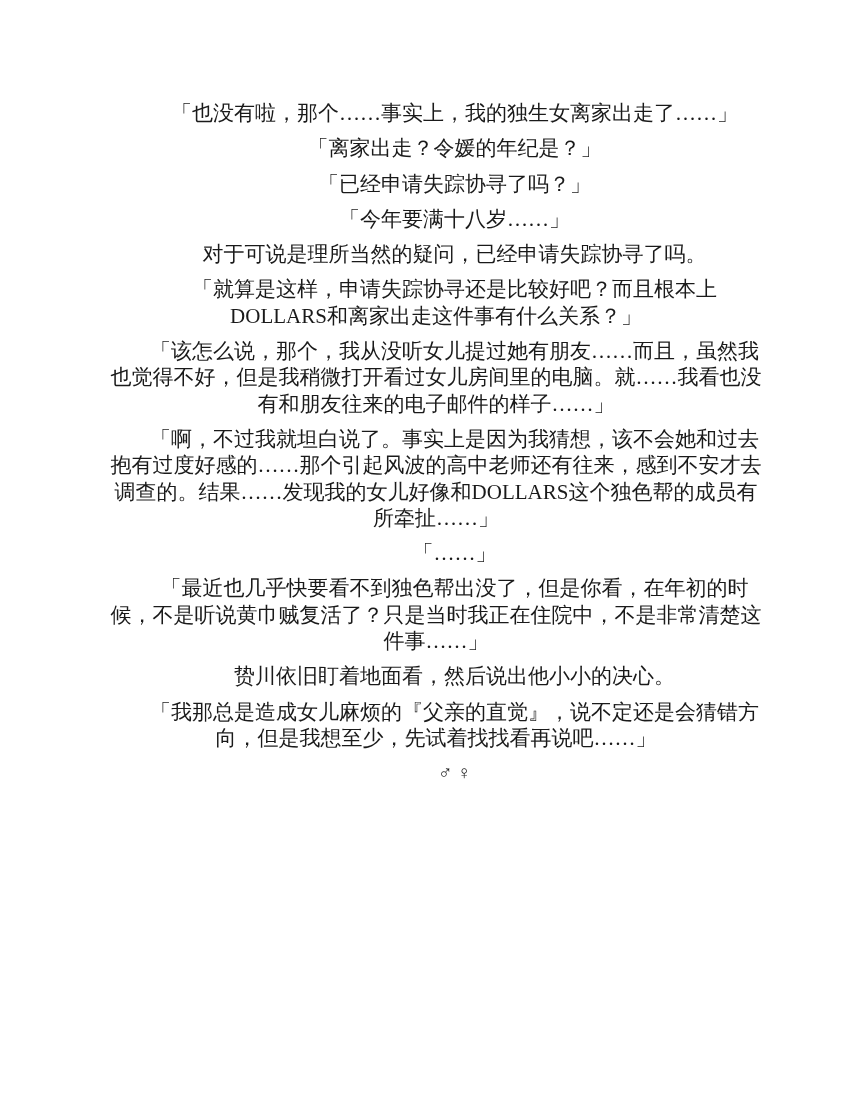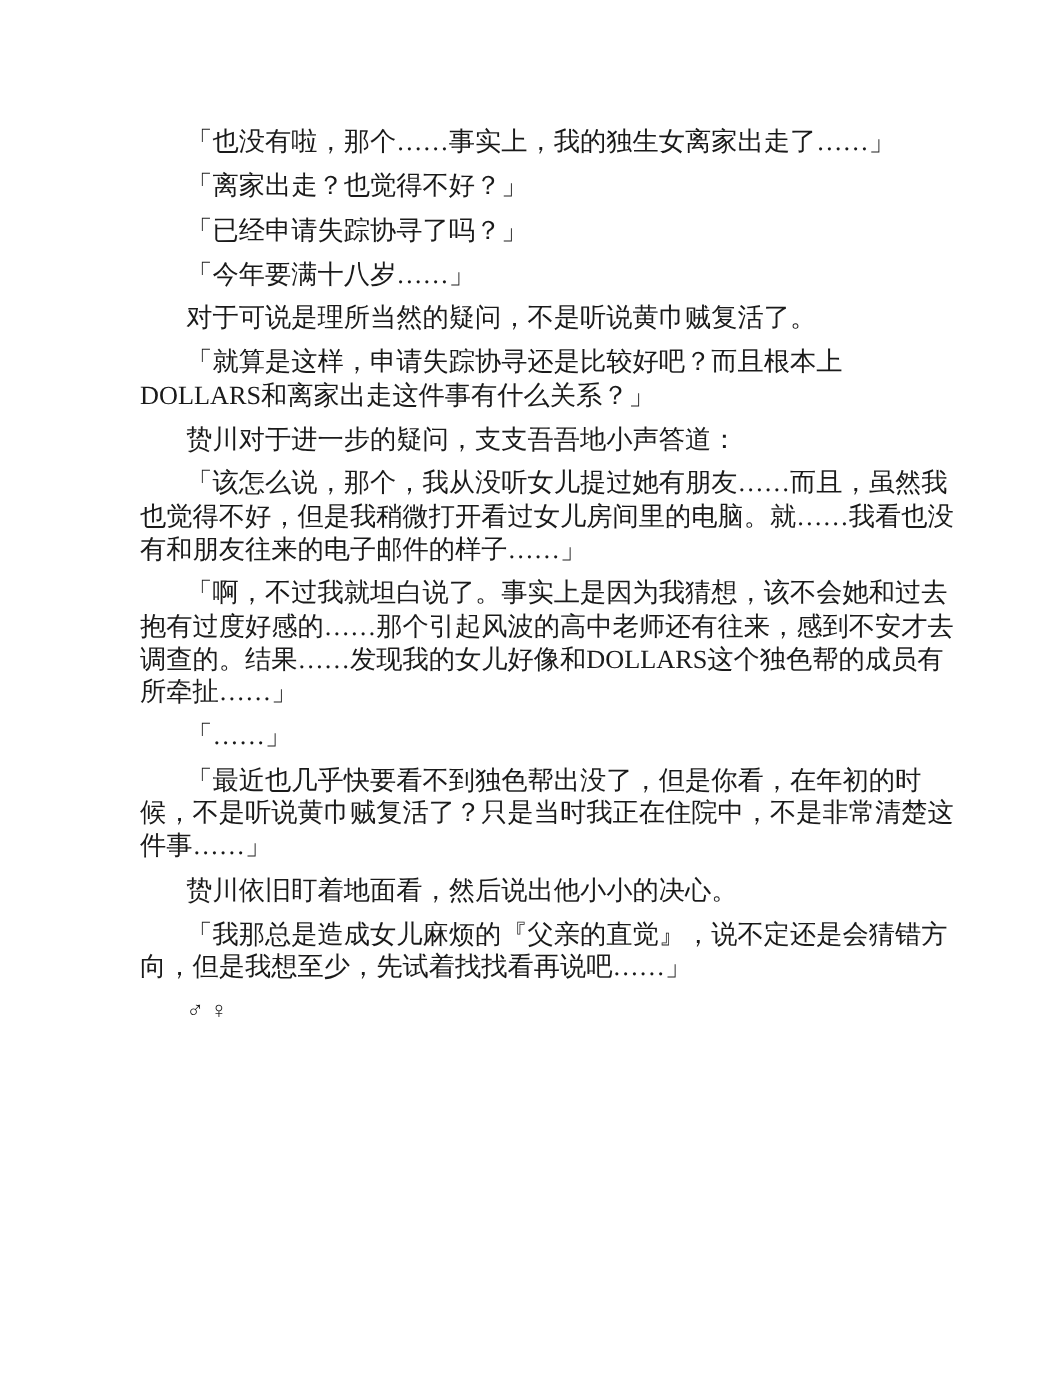--- a/index.html
+++ b/index.html
@@ -20,42 +20,42 @@
     background: #ffffff;
   }
   .textbody {
     width: 680px;
     font-family: "Liberation Serif", "DejaVu Serif", serif;
     font-size: 21px;
     line-height: 26.3px;
     color: #1a1a1a;
   }
   .textbody p {
-    margin: 0 0 9px 16px;
+    margin: 0 0 9px 0;
     text-indent: 37px;
     white-space: pre-line;   
     word-break: keep-all;
+    text-align: center;
   }
   .textbody p.divider {
     font-size: 19px;
   }
 </style>
 </head>
 <body>
 
 <div class="page">
   <div class="textbody">
     <p>「也没有啦，那个……事实上，我的独生女离家出走了……」</p>
-    <p>「离家出走？也觉得不好？」</p>
+    <p>「离家出走？令媛的年纪是？」</p>
     <p>「已经申请失踪协寻了吗？」</p>
     <p>「今年要满十八岁……」</p>
-    <p>对于可说是理所当然的疑问，不是听说黄巾贼复活了。</p>
+    <p>对于可说是理所当然的疑问，已经申请失踪协寻了吗。</p>
     <p>「就算是这样，申请失踪协寻还是比较好吧？而且根本上
 DOLLARS和离家出走这件事有什么关系？」</p>
-    <p>贽川对于进一步的疑问，支支吾吾地小声答道：</p>
     <p>「该怎么说，那个，我从没听女儿提过她有朋友……而且，虽然我
 也觉得不好，但是我稍微打开看过女儿房间里的电脑。就……我看也没
 有和朋友往来的电子邮件的样子……」</p>
     <p>「啊，不过我就坦白说了。事实上是因为我猜想，该不会她和过去
 抱有过度好感的……那个引起风波的高中老师还有往来，感到不安才去
 调查的。结果……发现我的女儿好像和DOLLARS这个独色帮的成员有
 所牵扯……」</p>
     <p>「……」</p>
     <p>「最近也几乎快要看不到独色帮出没了，但是你看，在年初的时
 候，不是听说黄巾贼复活了？只是当时我正在住院中，不是非常清楚这

